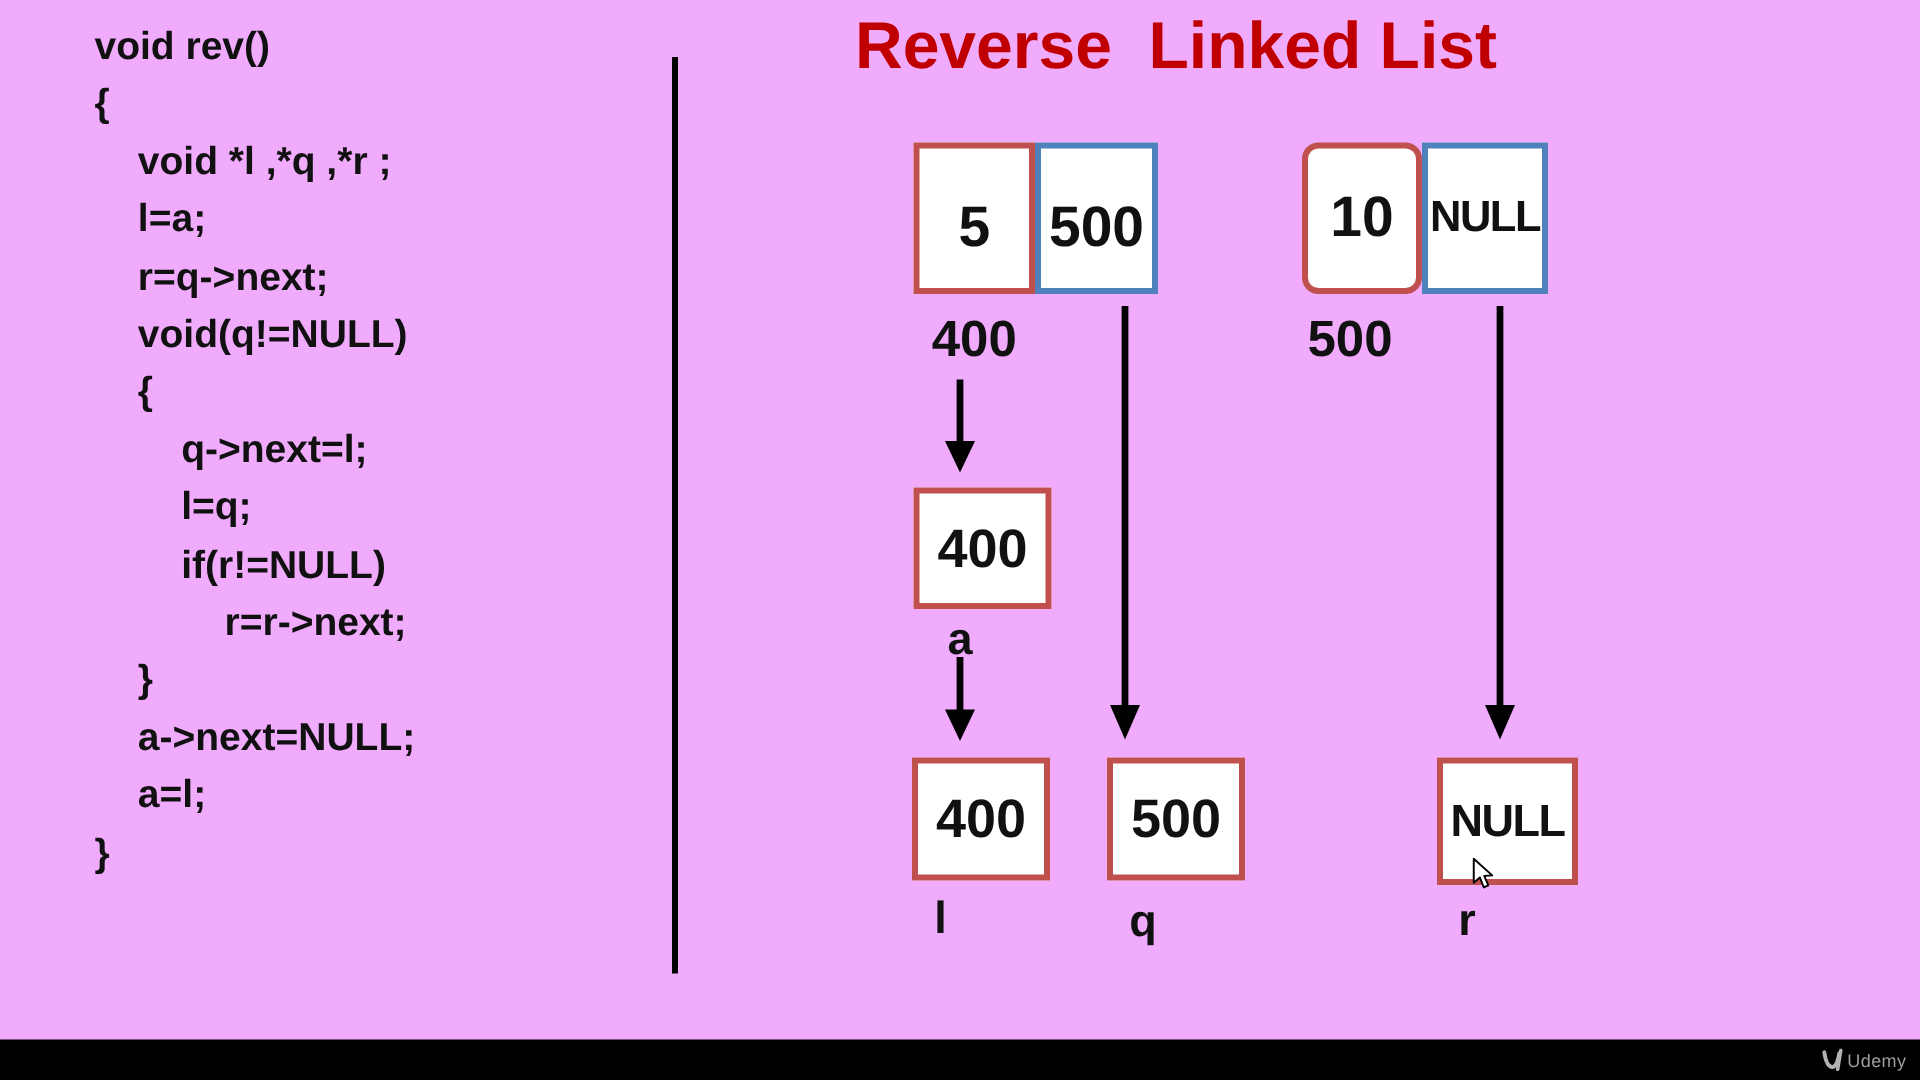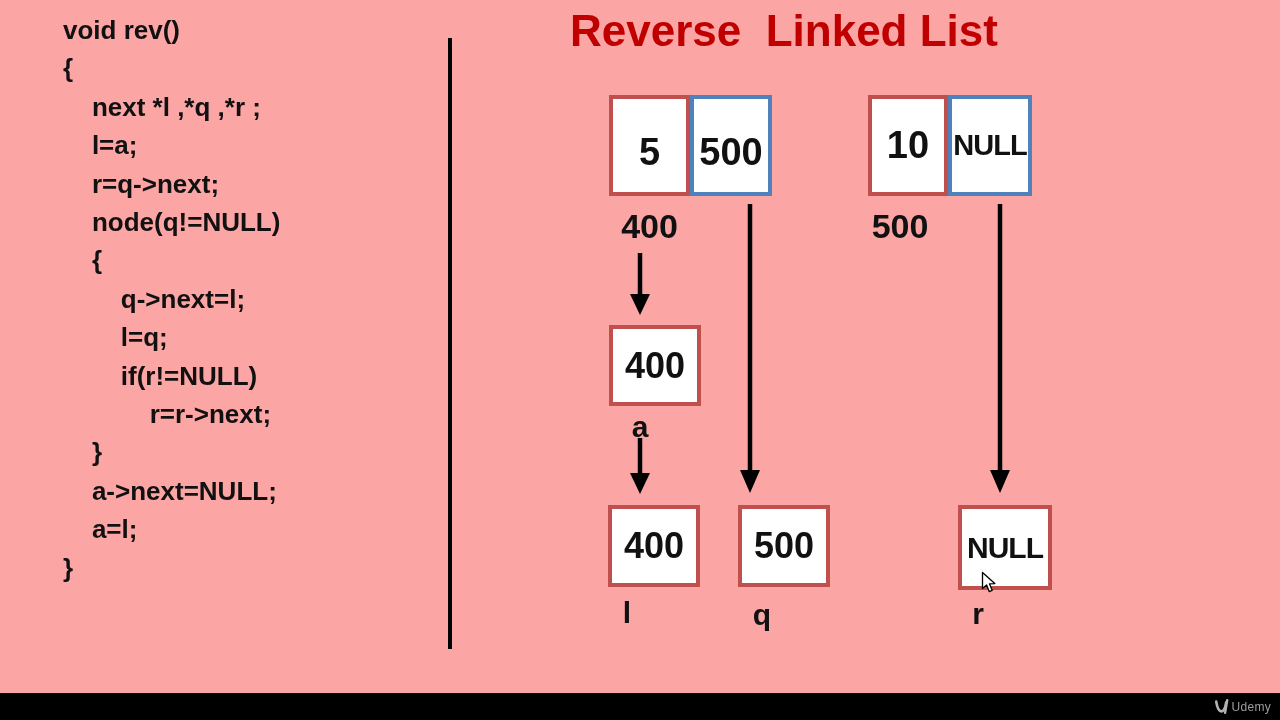--- a/index.html
+++ b/index.html
@@ -3,21 +3,21 @@
 <meta charset="utf-8">
 <style>
   * { margin: 0; padding: 0; box-sizing: border-box; }
   html, body { width: 1280px; height: 720px; background: #fff; }
   body { font-family: "Liberation Sans", sans-serif; }
 
   .slide {
     position: relative;
     width: 1280px;
     height: 720px;
-    background: #fca5a5;
+    background: #f0abfc;
     overflow: hidden;
   }
 
   
   .code-block {
     position: absolute;
     left: 63px;
     top: 11px;
     font-size: 26px;
     font-weight: bold;
@@ -133,24 +133,24 @@
   }
 </style>
 </head>
 <body>
 
 <div class="slide">
 
   <div class="code-block">
     <div class="code-line">void rev()</div>
     <div class="code-line">{</div>
-    <div class="code-line">    next *l ,*q ,*r ;</div>
+    <div class="code-line">    void *l ,*q ,*r ;</div>
     <div class="code-line">    l=a;</div>
     <div class="code-line">    r=q-&gt;next;</div>
-    <div class="code-line">    node(q!=NULL)</div>
+    <div class="code-line">    void(q!=NULL)</div>
     <div class="code-line">    {</div>
     <div class="code-line">        q-&gt;next=l;</div>
     <div class="code-line">        l=q;</div>
     <div class="code-line">        if(r!=NULL)</div>
     <div class="code-line">            r=r-&gt;next;</div>
     <div class="code-line">    }</div>
     <div class="code-line">    a-&gt;next=NULL;</div>
     <div class="code-line">    a=l;</div>
     <div class="code-line">}</div>
   </div>
@@ -159,21 +159,21 @@
 
   <div class="title">Reverse  Linked List</div>
 
   <div class="node" style="left:609px; top:95px;">
     <div class="cell data-cell val-lg pad-lo" style="width:81px;">5</div>
     <div class="cell next-cell val-lg pad-lo" style="width:82px;">500</div>
   </div>
   <div class="addr" style="left:609px; top:206px; width:81px;">400</div>
 
   <div class="node" style="left:868px; top:95px;">
-    <div class="cell data-cell val-lg" style="width:80px;">10</div>
+    <div class="cell data-cell val-lg" style="width:80px;border-radius:11px;">10</div>
     <div class="cell next-cell val-md" style="width:84px;">NULL</div>
   </div>
   <div class="addr" style="left:860px; top:206px; width:80px;">500</div>
 
   <svg class="arrows" viewBox="0 0 1280 720">
 
     <g>
       <line x1="750" y1="204" x2="750" y2="472" stroke="#000" stroke-width="4.5"></line>
       <polygon points="740,470 760,470 750,493" fill="#000"></polygon>
     </g>

